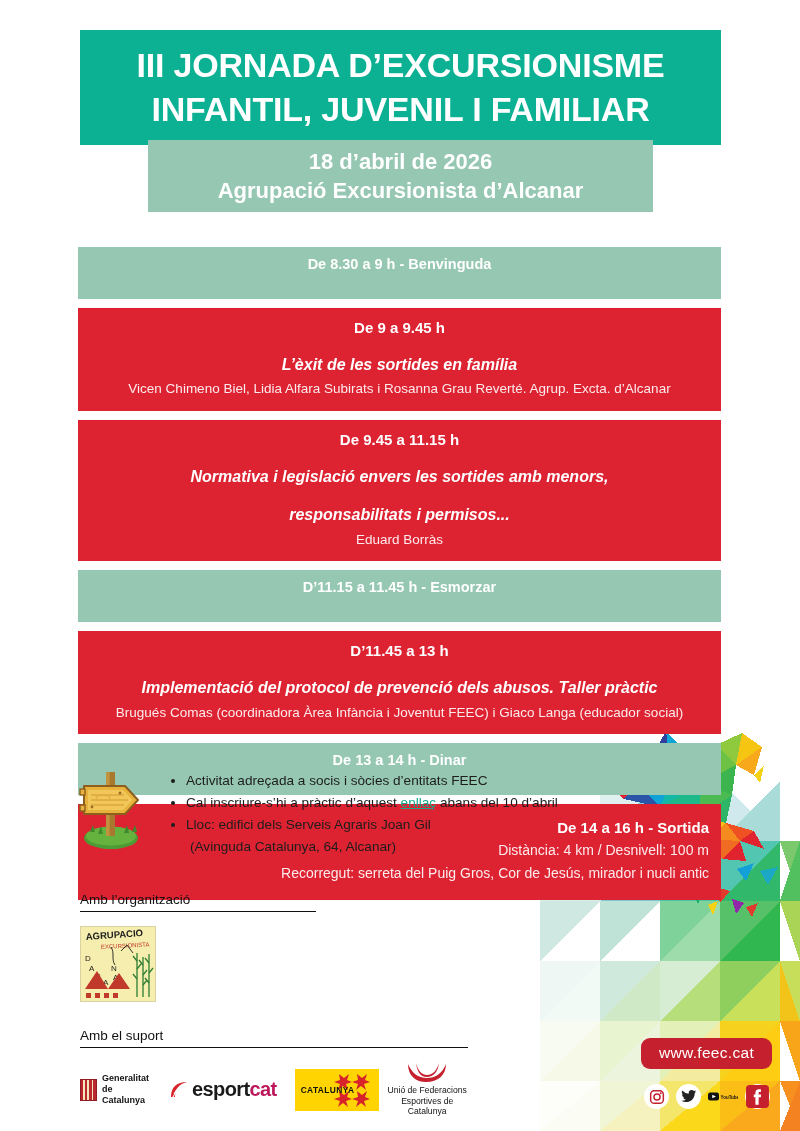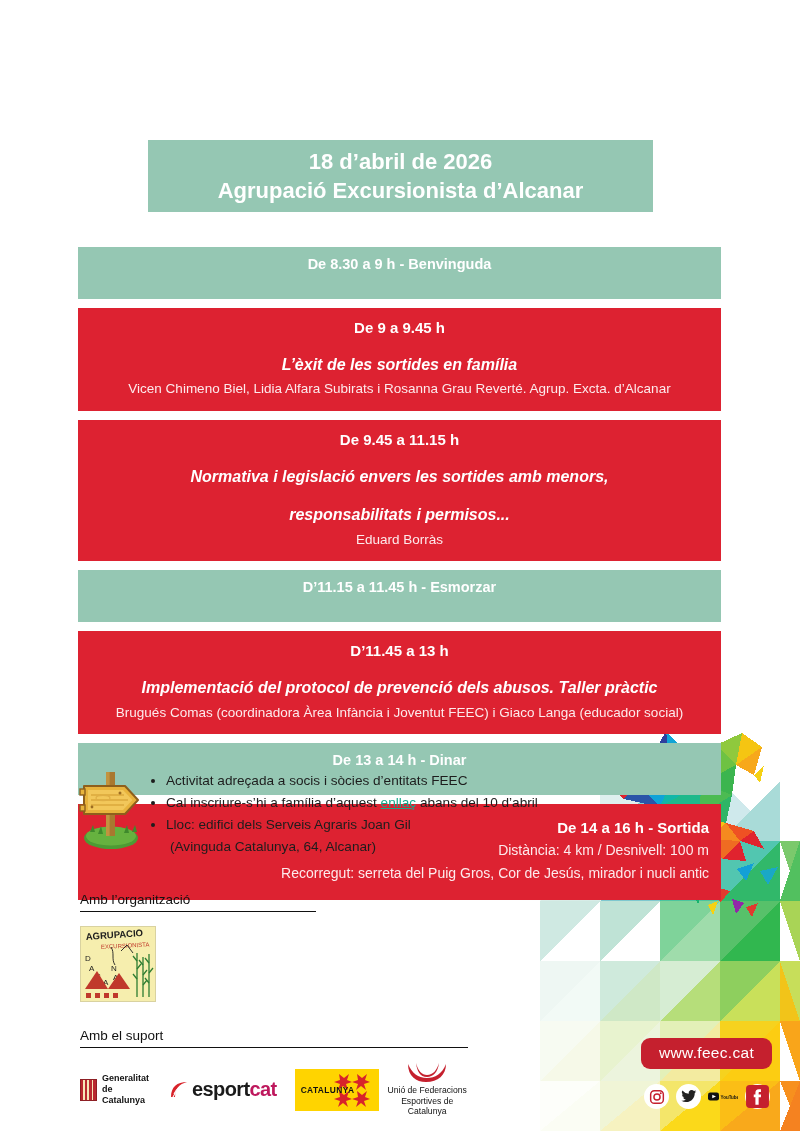--- a/index.html
+++ b/index.html
@@ -42,21 +42,21 @@
   .slot-time{color:#fff;font-weight:bold;font-size:15px;line-height:1.35;}
   .slot.break .slot-time{font-size:14.5px;}
   .slot-topic{
     color:#fff;font-weight:bold;font-style:italic;font-size:16px;
     line-height:1.4;margin-top:16px;
   }
   .slot-speakers{color:#fdeaec;font-size:13.5px;line-height:1.45;margin-top:3px;}
   .slot-detail{color:#fdeaec;font-size:14px;line-height:1.5;margin-top:2px;}
 
   
-  .notes{position:absolute;left:78px;top:762px;width:560px;display:flex;gap:0;}
+  .notes{position:absolute;left:78px;top:762px;width:560px;display:flex;gap:20px;}
   .signpost{flex:0 0 66px;height:90px;}
   .signpost svg{display:block;}
   .note-list{margin:8px 0 0 0;padding:0 0 0 22px;list-style:disc;}
   .note-list li{font-size:13.6px;line-height:1.62;color:#1d1d1d;}
   .note-list li::marker{font-size:13px;}
   .note-sub{display:block;padding-left:4px;}
   .link{color:#17a98c;text-decoration:underline;}
 
   
   .credit{position:absolute;}
@@ -199,20 +199,24 @@
         <polygon points="166,118 158,96 186,102" fill="#f5c312"></polygon>
         <polygon points="166,118 186,102 200,120" fill="#f58a1f"></polygon>
         <polygon points="186,102 214,110 200,120" fill="#ef5123"></polygon>
         <polygon points="200,120 214,110 224,128" fill="#e0232e"></polygon>
         <polygon points="166,118 200,120 182,138" fill="#ef6c22"></polygon>
         <polygon points="182,138 200,120 206,140" fill="#e0232e"></polygon>
       </g>
     </svg>
   </div>
 
+  <div class="title-band">
+    <div class="title-line">III JORNADA D’EXCURSIONISME</div>
+    <div class="title-line">INFANTIL, JUVENIL I FAMILIAR</div>
+  </div>
 
   <div class="subtitle-band">
     <div class="subtitle-line">18 d’abril de 2026</div>
     <div class="subtitle-line">Agrupació Excursionista d’Alcanar</div>
   </div>
 
   <div class="schedule">
 
     <div class="slot break">
       <div class="slot-time">De 8.30 a 9 h - Benvinguda</div>
@@ -269,21 +273,21 @@
         </g>
         <circle cx="42" cy="31" r="1.5" fill="#9c6c22"></circle>
         <circle cx="14" cy="45" r="1.4" fill="#9c6c22"></circle>
         <ellipse cx="25" cy="36" rx="7" ry="2.6" fill="none" stroke="#dfae45" stroke-width="1.2"></ellipse>
         <rect x="2" y="27" width="5" height="6" fill="#e8b33c" stroke="#8e5f1c" stroke-width="1.4"></rect>
         <rect x="2" y="43" width="5" height="6" fill="#e8b33c" stroke="#8e5f1c" stroke-width="1.4"></rect>
       </svg>
     </div>
     <ul class="note-list">
       <li><span>Activitat adreçada a socis i sòcies d’entitats FEEC</span></li>
-      <li><span>Cal inscriure-s’hi a família d’aquest </span><a class="link" href="#">enllaç</a><span> abans del 10 d’abril</span></li>
+      <li><span>Cal inscriure-s’hi a pràctic d’aquest </span><a class="link" href="#">enllaç</a><span> abans del 10 d’abril</span></li>
       <li><span>Lloc: edifici dels Serveis Agraris Joan Gil</span><span class="note-sub">(Avinguda Catalunya, 64, Alcanar)</span></li>
     </ul>
   </div>
 
   <div class="org-block credit">
     <div class="credit-head credit-rule">Amb l’organització</div>
     <div class="logos">
       <div class="logo-agrup">
         <svg width="74" height="74" viewBox="0 0 74 74" xmlns="http://www.w3.org/2000/svg">
           <rect width="74" height="74" fill="#f6eeae"></rect>

